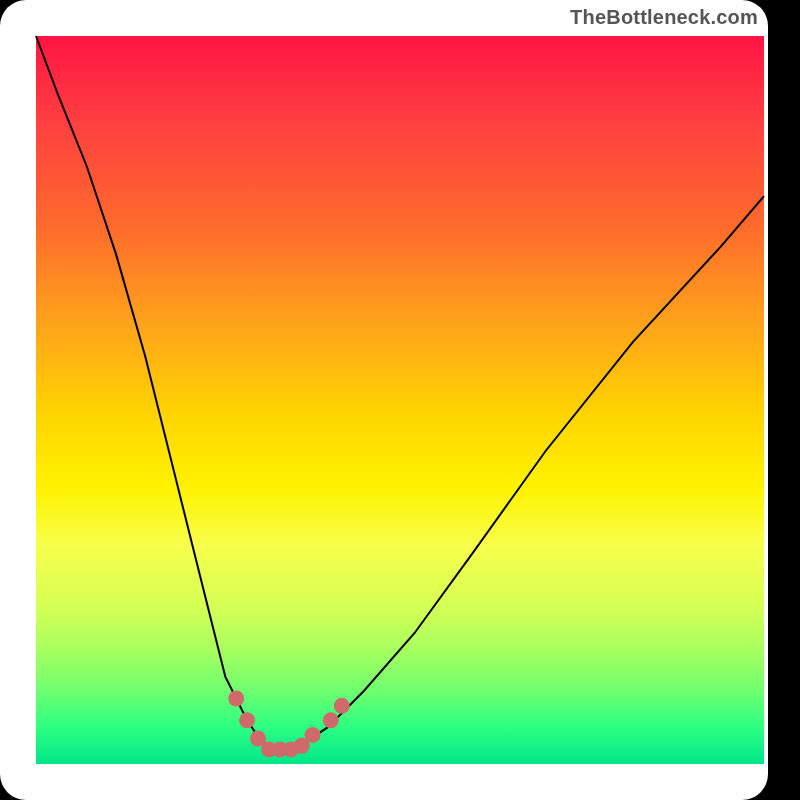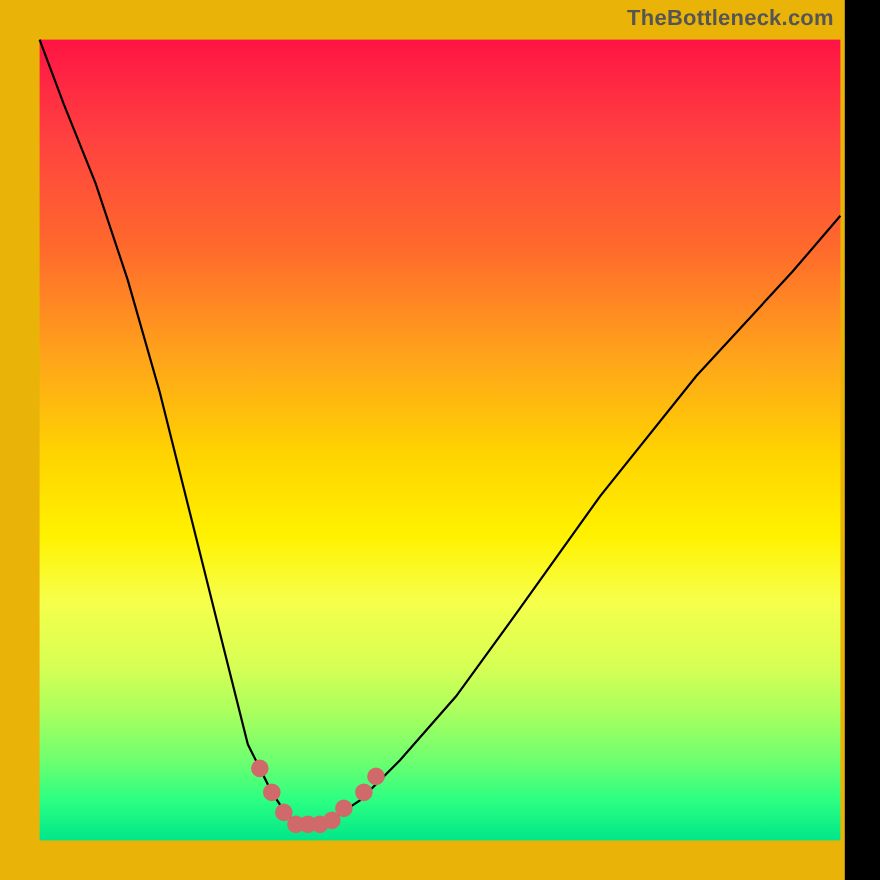--- a/index.html
+++ b/index.html
@@ -8,21 +8,22 @@
     width: 800px;
     height: 800px;
     overflow: hidden;
     background: #000;
     font-family: Arial, Helvetica, sans-serif;
   }
   .stage {
     position: relative;
     width: 768px;
     height: 800px;
-    background: #eab308;
+    background: #ffffff;
+    border-radius: 26px;
   }
   .plot-bg {
     position: absolute;
     left: 36px;
     top: 36px;
     width: 728px;
     height: 728px;
     
     background: linear-gradient(to bottom,
       #ff1444 0%,

